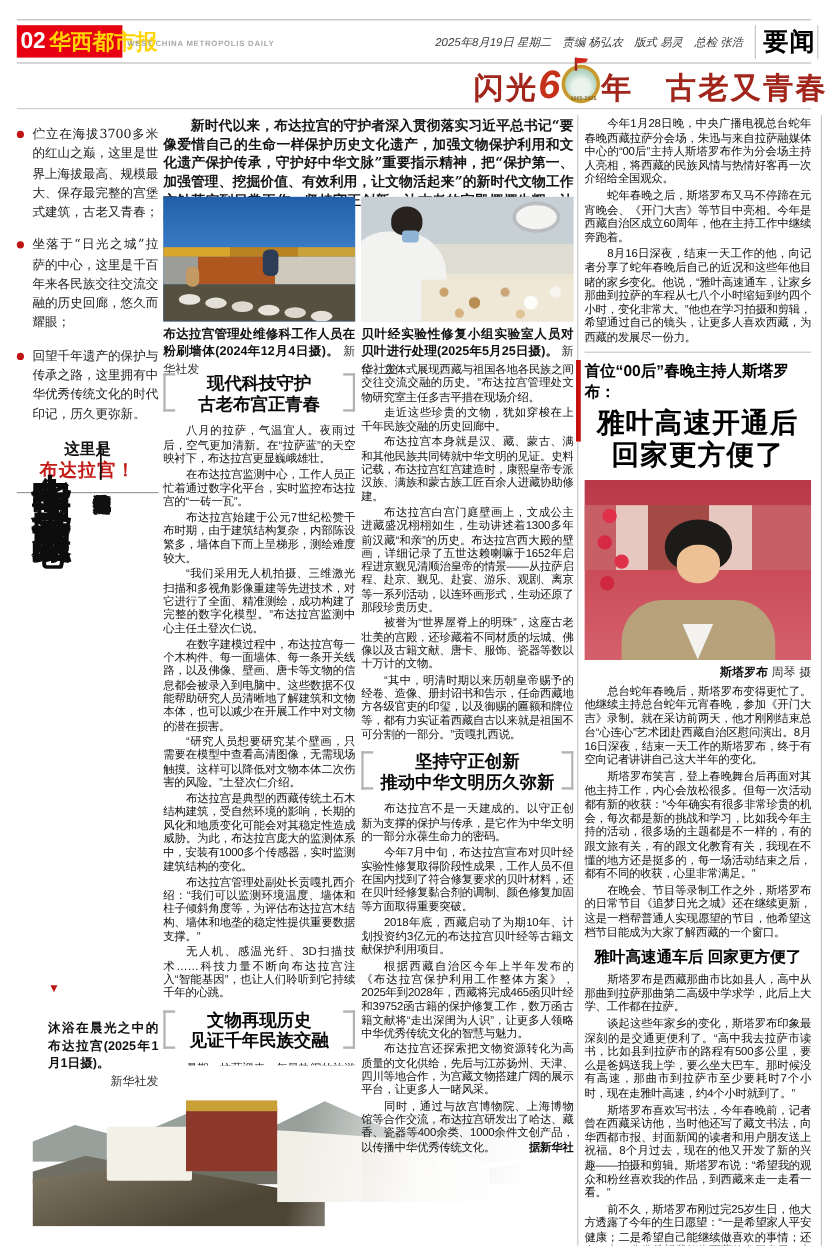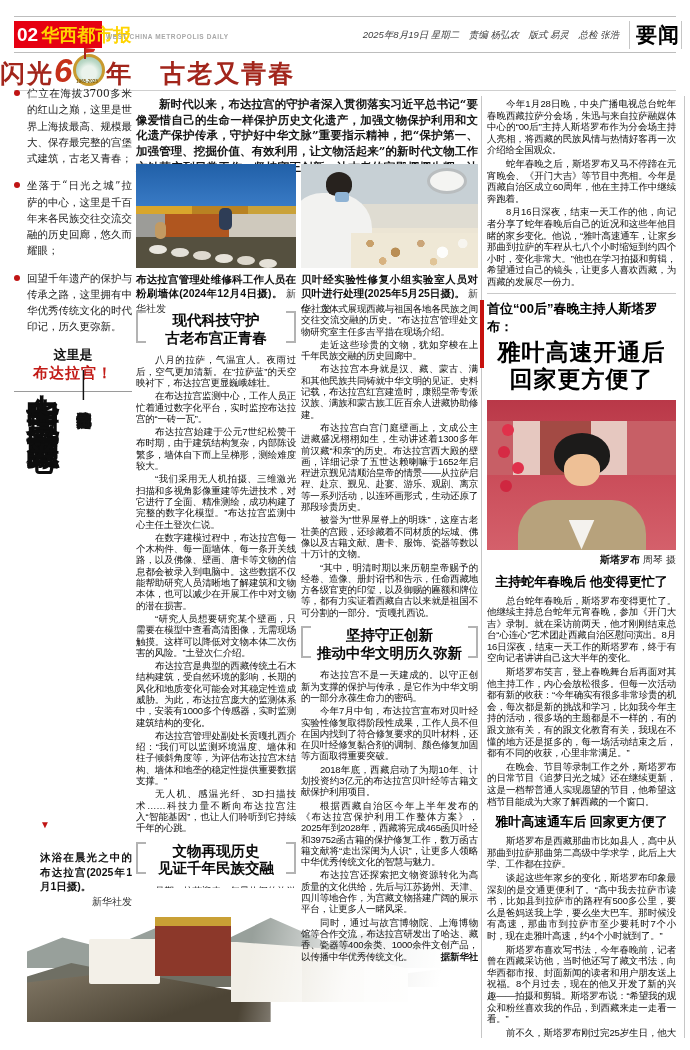--- a/index.html
+++ b/index.html
@@ -12,34 +12,34 @@
   .redbox{position:absolute;left:14px;top:21px;width:88px;height:27px;background:#e60012;
           display:flex;align-items:center;gap:3px;padding-left:3px;box-sizing:border-box;}
   .pagenum{color:#fff;font-size:19px;font-weight:bold;line-height:1;}
   .papername{color:#ffd400;font-size:18px;font-weight:bold;letter-spacing:0px;
              font-family:"DejaVu Serif","Liberation Serif",serif;white-space:nowrap;}
   .en-name{position:absolute;left:106px;top:33px;font-size:6.5px;font-weight:bold;color:#a8a8a8;letter-spacing:.6px;}
   .dateline{position:absolute;left:360px;top:29px;width:262px;text-align:center;font-size:9.5px;color:#3a3a3a;white-space:nowrap;font-style:italic;}
   .secbox{position:absolute;left:636px;top:21px;font-size:21px;font-weight:bold;color:#000;letter-spacing:1px;}
 
   
-  .banner{position:absolute;left:0;top:54px;width:690px;height:36px;text-align:left;
+  .banner{position:absolute;left:0;top:54px;width:690px;height:36px;text-align:right;
           color:#a2251b;font-weight:900;font-size:25px;line-height:34px;letter-spacing:2px;white-space:nowrap;}
   .b-six{font-size:33px;color:#c53019;font-weight:900;font-style:italic;letter-spacing:0;}
   .badge{display:inline-block;position:relative;width:26px;height:26px;border-radius:50%;
          border:3px solid #c89a2e;vertical-align:-4px;margin:0 1px;
          background:radial-gradient(circle at 50% 62%, #eaf3ec 0 35%, #bcd9c8 60%, #93bfa4 100%);}
   .badge .flag{position:absolute;left:9px;top:-9px;width:10px;height:7px;background:#d3281e;
          clip-path:polygon(0 0,100% 15%,85% 55%,0 70%);}
   .badge .pole{position:absolute;left:8px;top:-9px;width:1.5px;height:11px;background:#a2251b;}
   .badge .years{position:absolute;left:0;right:0;bottom:-1px;font-size:4.5px;line-height:5px;
          color:#7c5c14;font-weight:bold;letter-spacing:0;}
 
   
-  .left-rail{position:absolute;left:14px;top:85px;width:118px;}
+  .left-rail{position:absolute;left:14px;top:104px;width:118px;}
   .bullet{position:relative;padding-left:13px;margin-bottom:11px;text-align:justify;
           font-family:"DejaVu Serif","Liberation Serif",serif;font-size:10.5px;line-height:1.55;color:#222;}
   .dot{position:absolute;left:0;top:5px;width:6px;height:6px;border-radius:50%;background:#c01414;}
   .here{margin-top:10px;text-align:center;}
   .here-label{font-size:13px;font-weight:bold;color:#111;}
   .here-title{font-size:15px;font-weight:900;color:#c21b17;margin-top:0;letter-spacing:1px;}
   .rail-rule{margin-top:8px;border-top:1.5px solid #9a9a9a;}
   .vtitle{position:absolute;left:20px;top:368px;height:452px;display:flex;}
   .vmain{writing-mode:vertical-lr;font-size:33px;font-weight:900;letter-spacing:3px;color:#0d0d0d;
          font-family:"DejaVu Serif","Liberation Serif",serif;}
@@ -290,21 +290,20 @@
       <div class="hp-lantern"></div>
       <div class="hp-hair"></div>
       <div class="hp-face"></div>
       <div class="hp-body"></div>
       <div class="hp-collar"></div>
     </div>
     <div class="host-cap">
       <span>斯塔罗布</span>
       <span class="credit">周琴 摄</span>
     </div>
-    <div class="subhead">主持蛇年春晚后 他变得更忙了</div>
     <p>总台蛇年春晚后，斯塔罗布变得更忙了。他继续主持总台蛇年元宵春晚，参加《开门大吉》录制。就在采访前两天，他才刚刚结束总台“心连心”艺术团赴西藏自治区慰问演出。8月16日深夜，结束一天工作的斯塔罗布，终于有空向记者讲讲自己这大半年的变化。</p>
     <p>斯塔罗布笑言，登上春晚舞台后再面对其他主持工作，内心会放松很多。但每一次活动都有新的收获：“今年确实有很多非常珍贵的机会，每次都是新的挑战和学习，比如我今年主持的活动，很多场的主题都是不一样的，有的跟文旅有关，有的跟文化教育有关，我现在不懂的地方还是挺多的，每一场活动结束之后，都有不同的收获，心里非常满足。”</p>
     <p>在晚会、节目等录制工作之外，斯塔罗布的日常节目《追梦日光之城》还在继续更新，这是一档帮普通人实现愿望的节目，他希望这档节目能成为大家了解西藏的一个窗口。</p>
     <div class="subhead">雅叶高速通车后 回家更方便了</div>
     <p>斯塔罗布是西藏那曲市比如县人，高中从那曲到拉萨那曲第二高级中学求学，此后上大学、工作都在拉萨。</p>
     <p>谈起这些年家乡的变化，斯塔罗布印象最深刻的是交通更便利了。“高中我去拉萨市读书，比如县到拉萨市的路程有500多公里，要么是爸妈送我上学，要么坐大巴车。那时候没有高速，那曲市到拉萨市至少要耗时7个小时，现在走雅叶高速，约4个小时就到了。”</p>
     <p>斯塔罗布喜欢写书法，今年春晚前，记者曾在西藏采访他，当时他还写了藏文书法，向华西都市报、封面新闻的读者和用户朋友送上祝福。8个月过去，现在的他又开发了新的兴趣——拍摄和剪辑。斯塔罗布说：“希望我的观众和粉丝喜欢我的作品，到西藏来走一走看一看。”</p>
     <p>前不久，斯塔罗布刚过完25岁生日，他大方透露了今年的生日愿望：“一是希望家人平安健康；二是希望自己能继续做喜欢的事情；还有一点，非常希望我能为西藏的发展多尽一点力。”</p>
 
   </div>

